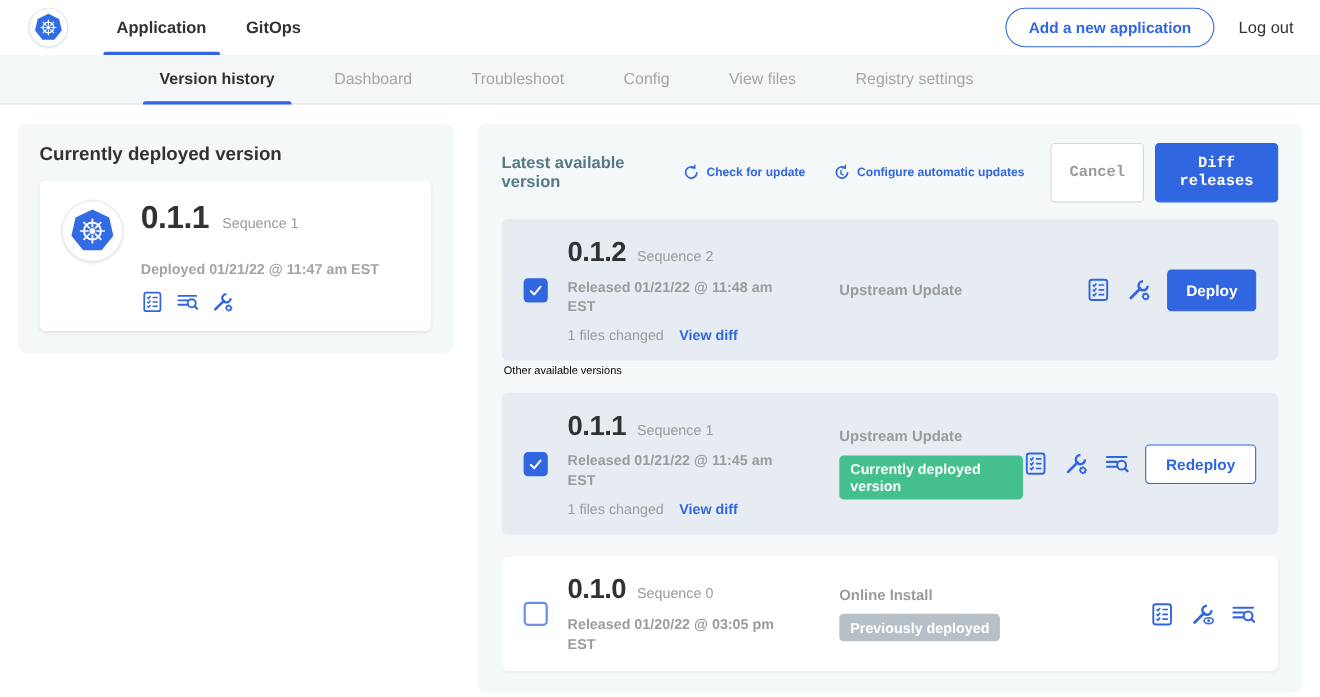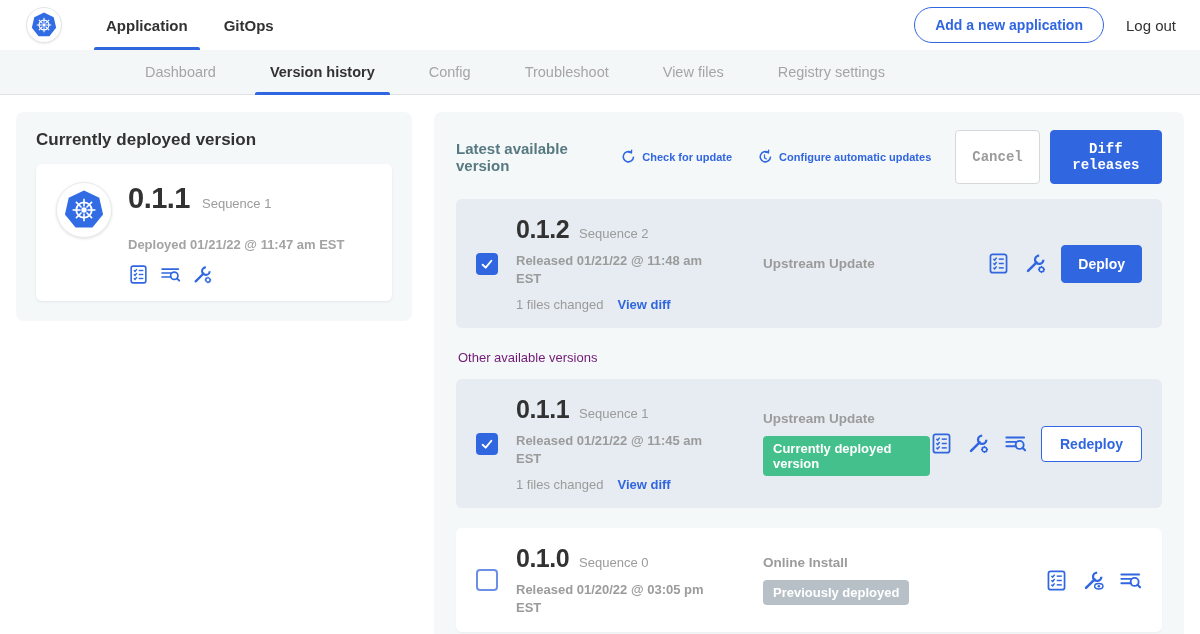--- a/index.html
+++ b/index.html
@@ -78,21 +78,21 @@
   .files-line { margin-top:10px; font-size:13px; color:#9b9b9b; display:flex; gap:14px; }
   .view-diff { color:#3066E0; font-weight:bold; cursor:pointer; }
   .vstatus { flex:1; padding-left:42px; }
   .source-label { font-size:13.5px; font-weight:bold; color:#9b9b9b; }
   .badge { display:inline-block; margin-top:10px; padding:5px 10px; border-radius:4px; font-size:13px;
     font-weight:bold; color:#fff; }
   .badge-green { background:#44c08c; }
   .badge-gray { background:#b7c0c6; }
   .vactions { display:flex; align-items:center; gap:14px; }
   .vactions .icon-btn { width:23px; height:23px; }
-  .other-label { font-size:13px; color:#701a75; margin:22px 2px 14px; }
+  .other-label { font-size:10px; color:#000000; margin:4px 2px 14px; }
   .row-gap { height:20px; }
 </style>
 </head>
 <body>
 
 <svg width="0" height="0" style="position:absolute" aria-hidden="true">
   <defs>
     <symbol id="sym-k8s" viewBox="0 0 36 36">
       <polygon points="18,2 30.5,8 33.6,21.6 24.9,32.4 11.1,32.4 2.4,21.6 5.5,8" fill="#326CE5"></polygon>
       <circle cx="18" cy="18" r="6.3" fill="none" stroke="#fff" stroke-width="1.5"></circle>
@@ -183,24 +183,24 @@
     <div class="topnav-tab active">Application</div>
     <div class="topnav-tab">GitOps</div>
   </nav>
   <div class="topnav-right">
     <button class="btn-pill">Add a new application</button>
     <span class="logout">Log out</span>
   </div>
 </header>
 
 <nav class="subnav">
+  <div class="subnav-item active">Version history</div>
   <div class="subnav-item">Dashboard</div>
-  <div class="subnav-item active">Version history</div>
+  <div class="subnav-item">Troubleshoot</div>
   <div class="subnav-item">Config</div>
-  <div class="subnav-item">Troubleshoot</div>
   <div class="subnav-item">View files</div>
   <div class="subnav-item">Registry settings</div>
 </nav>
 
 <main class="main">
 
   <section class="panel left-panel">
     <h2 class="left-title">Currently deployed version</h2>
     <div class="deployed-card">
       <span class="k8s-badge">

